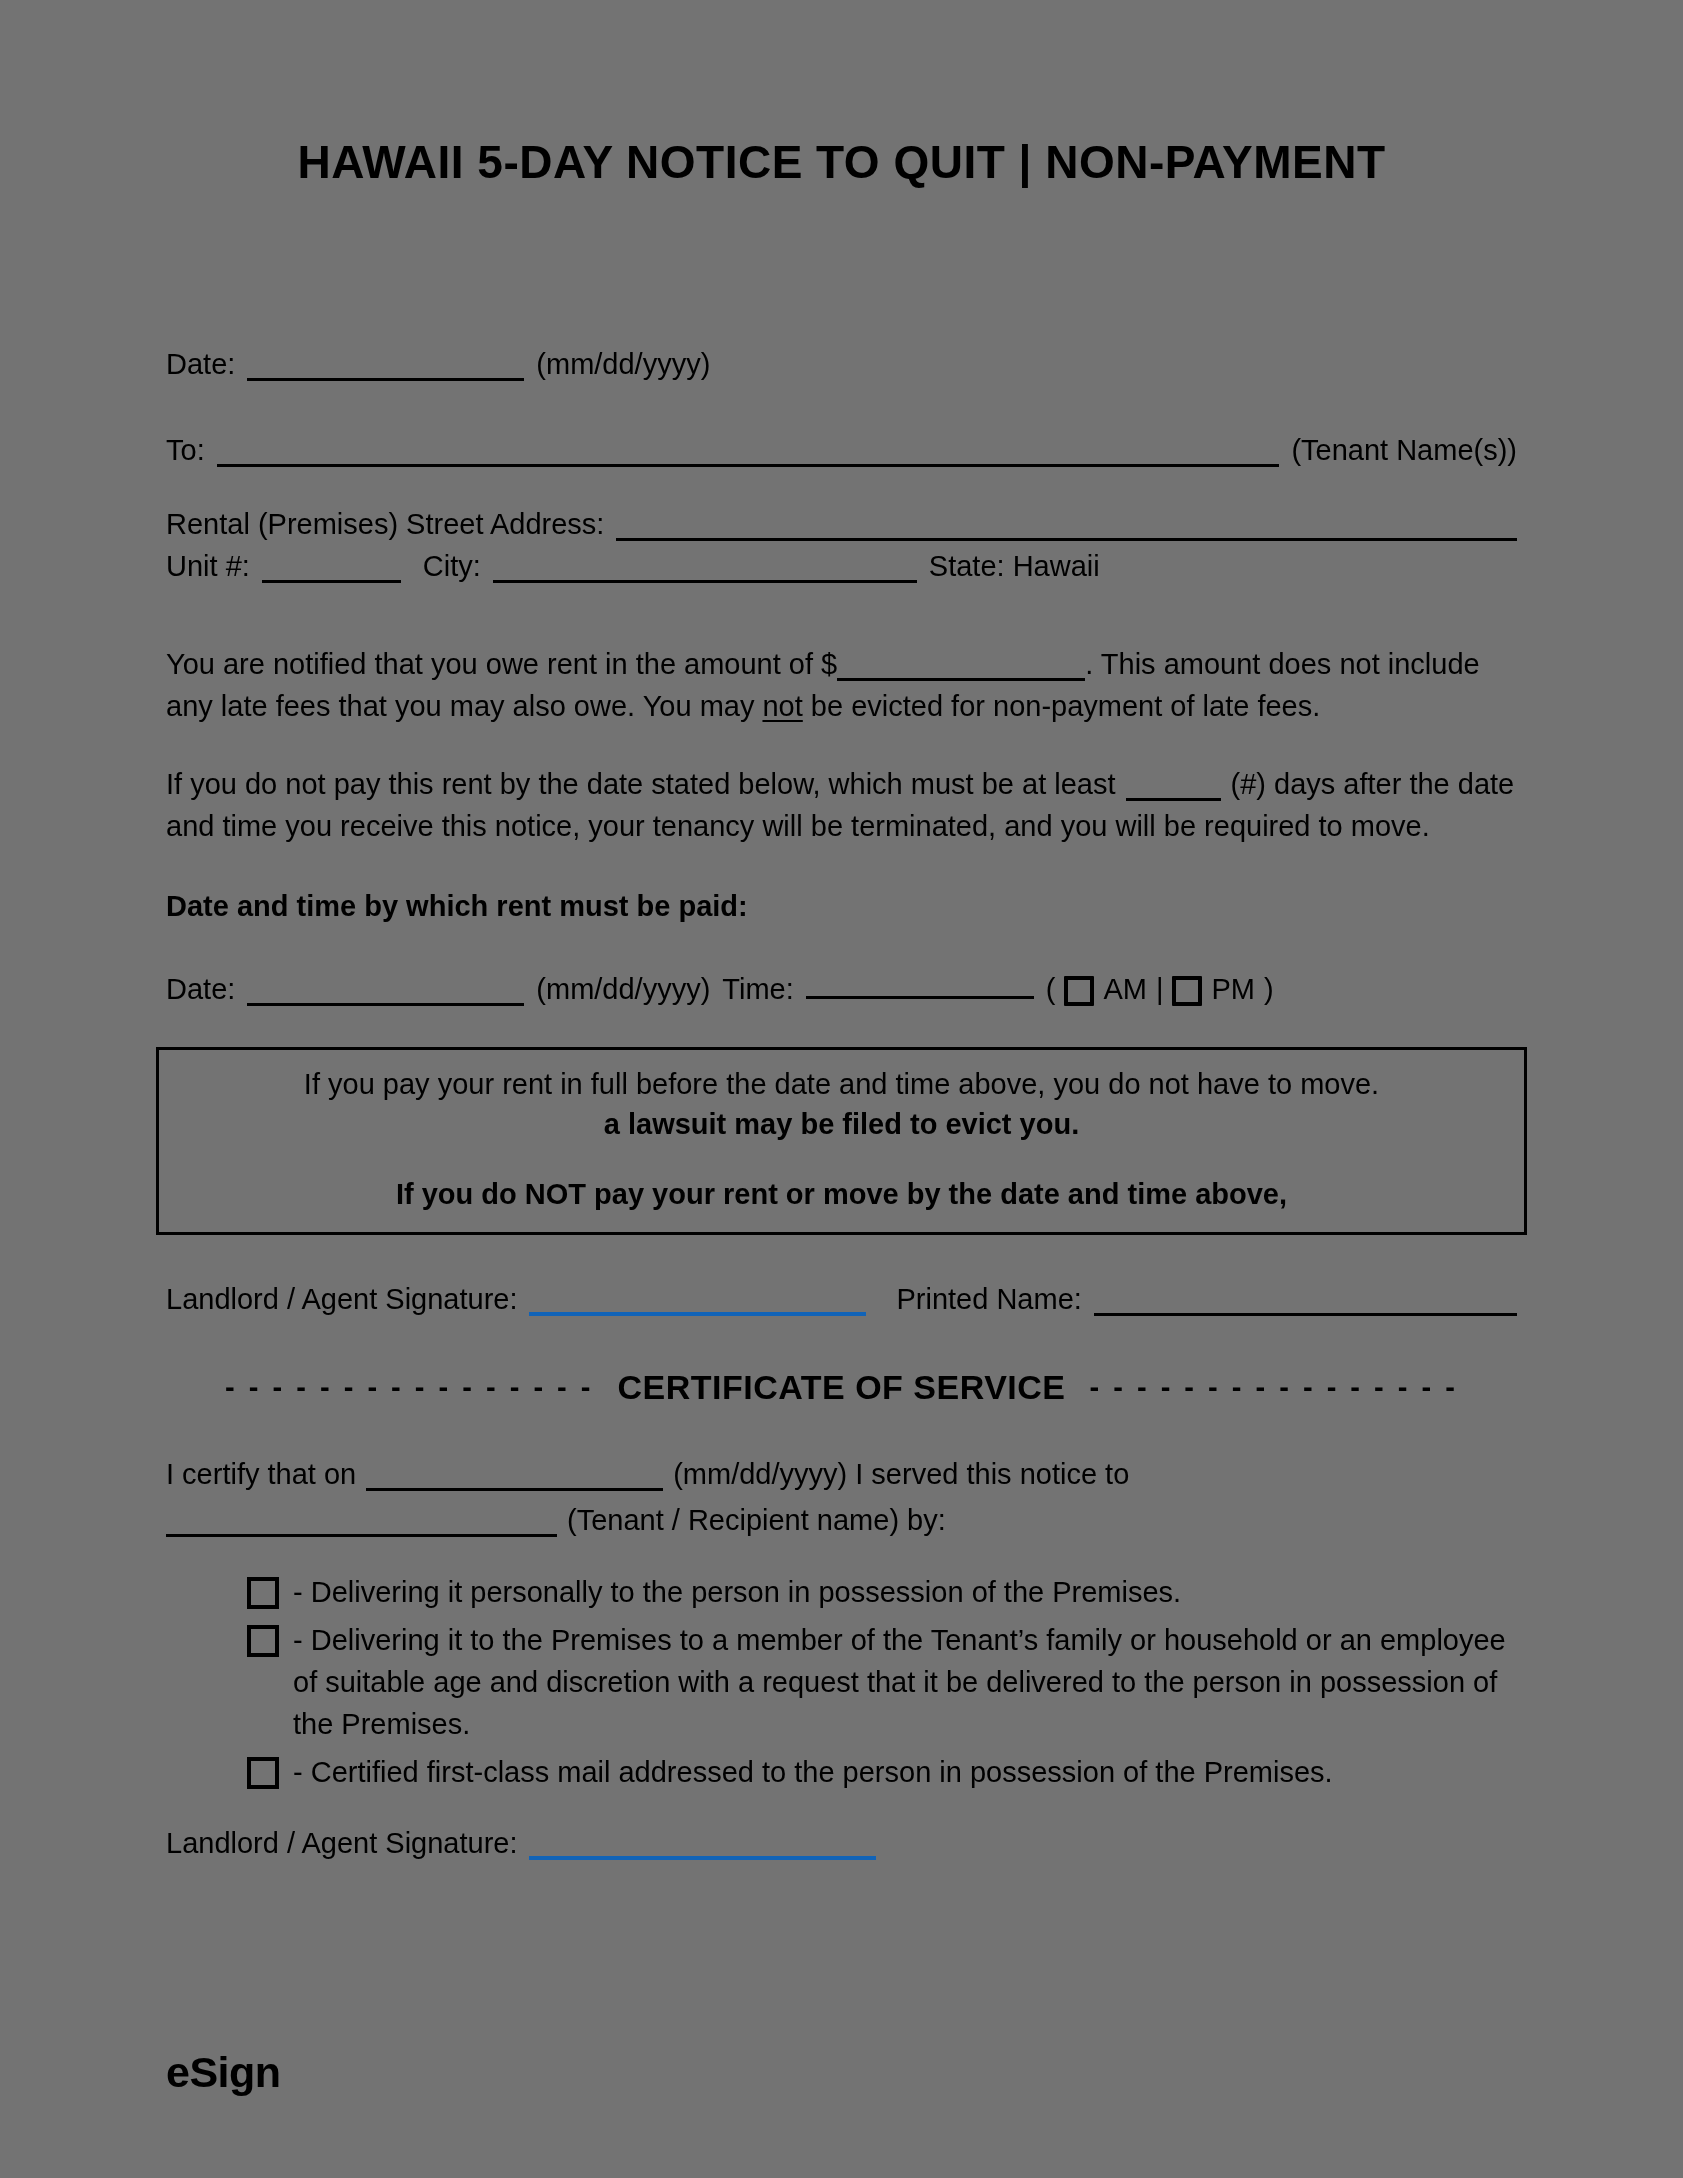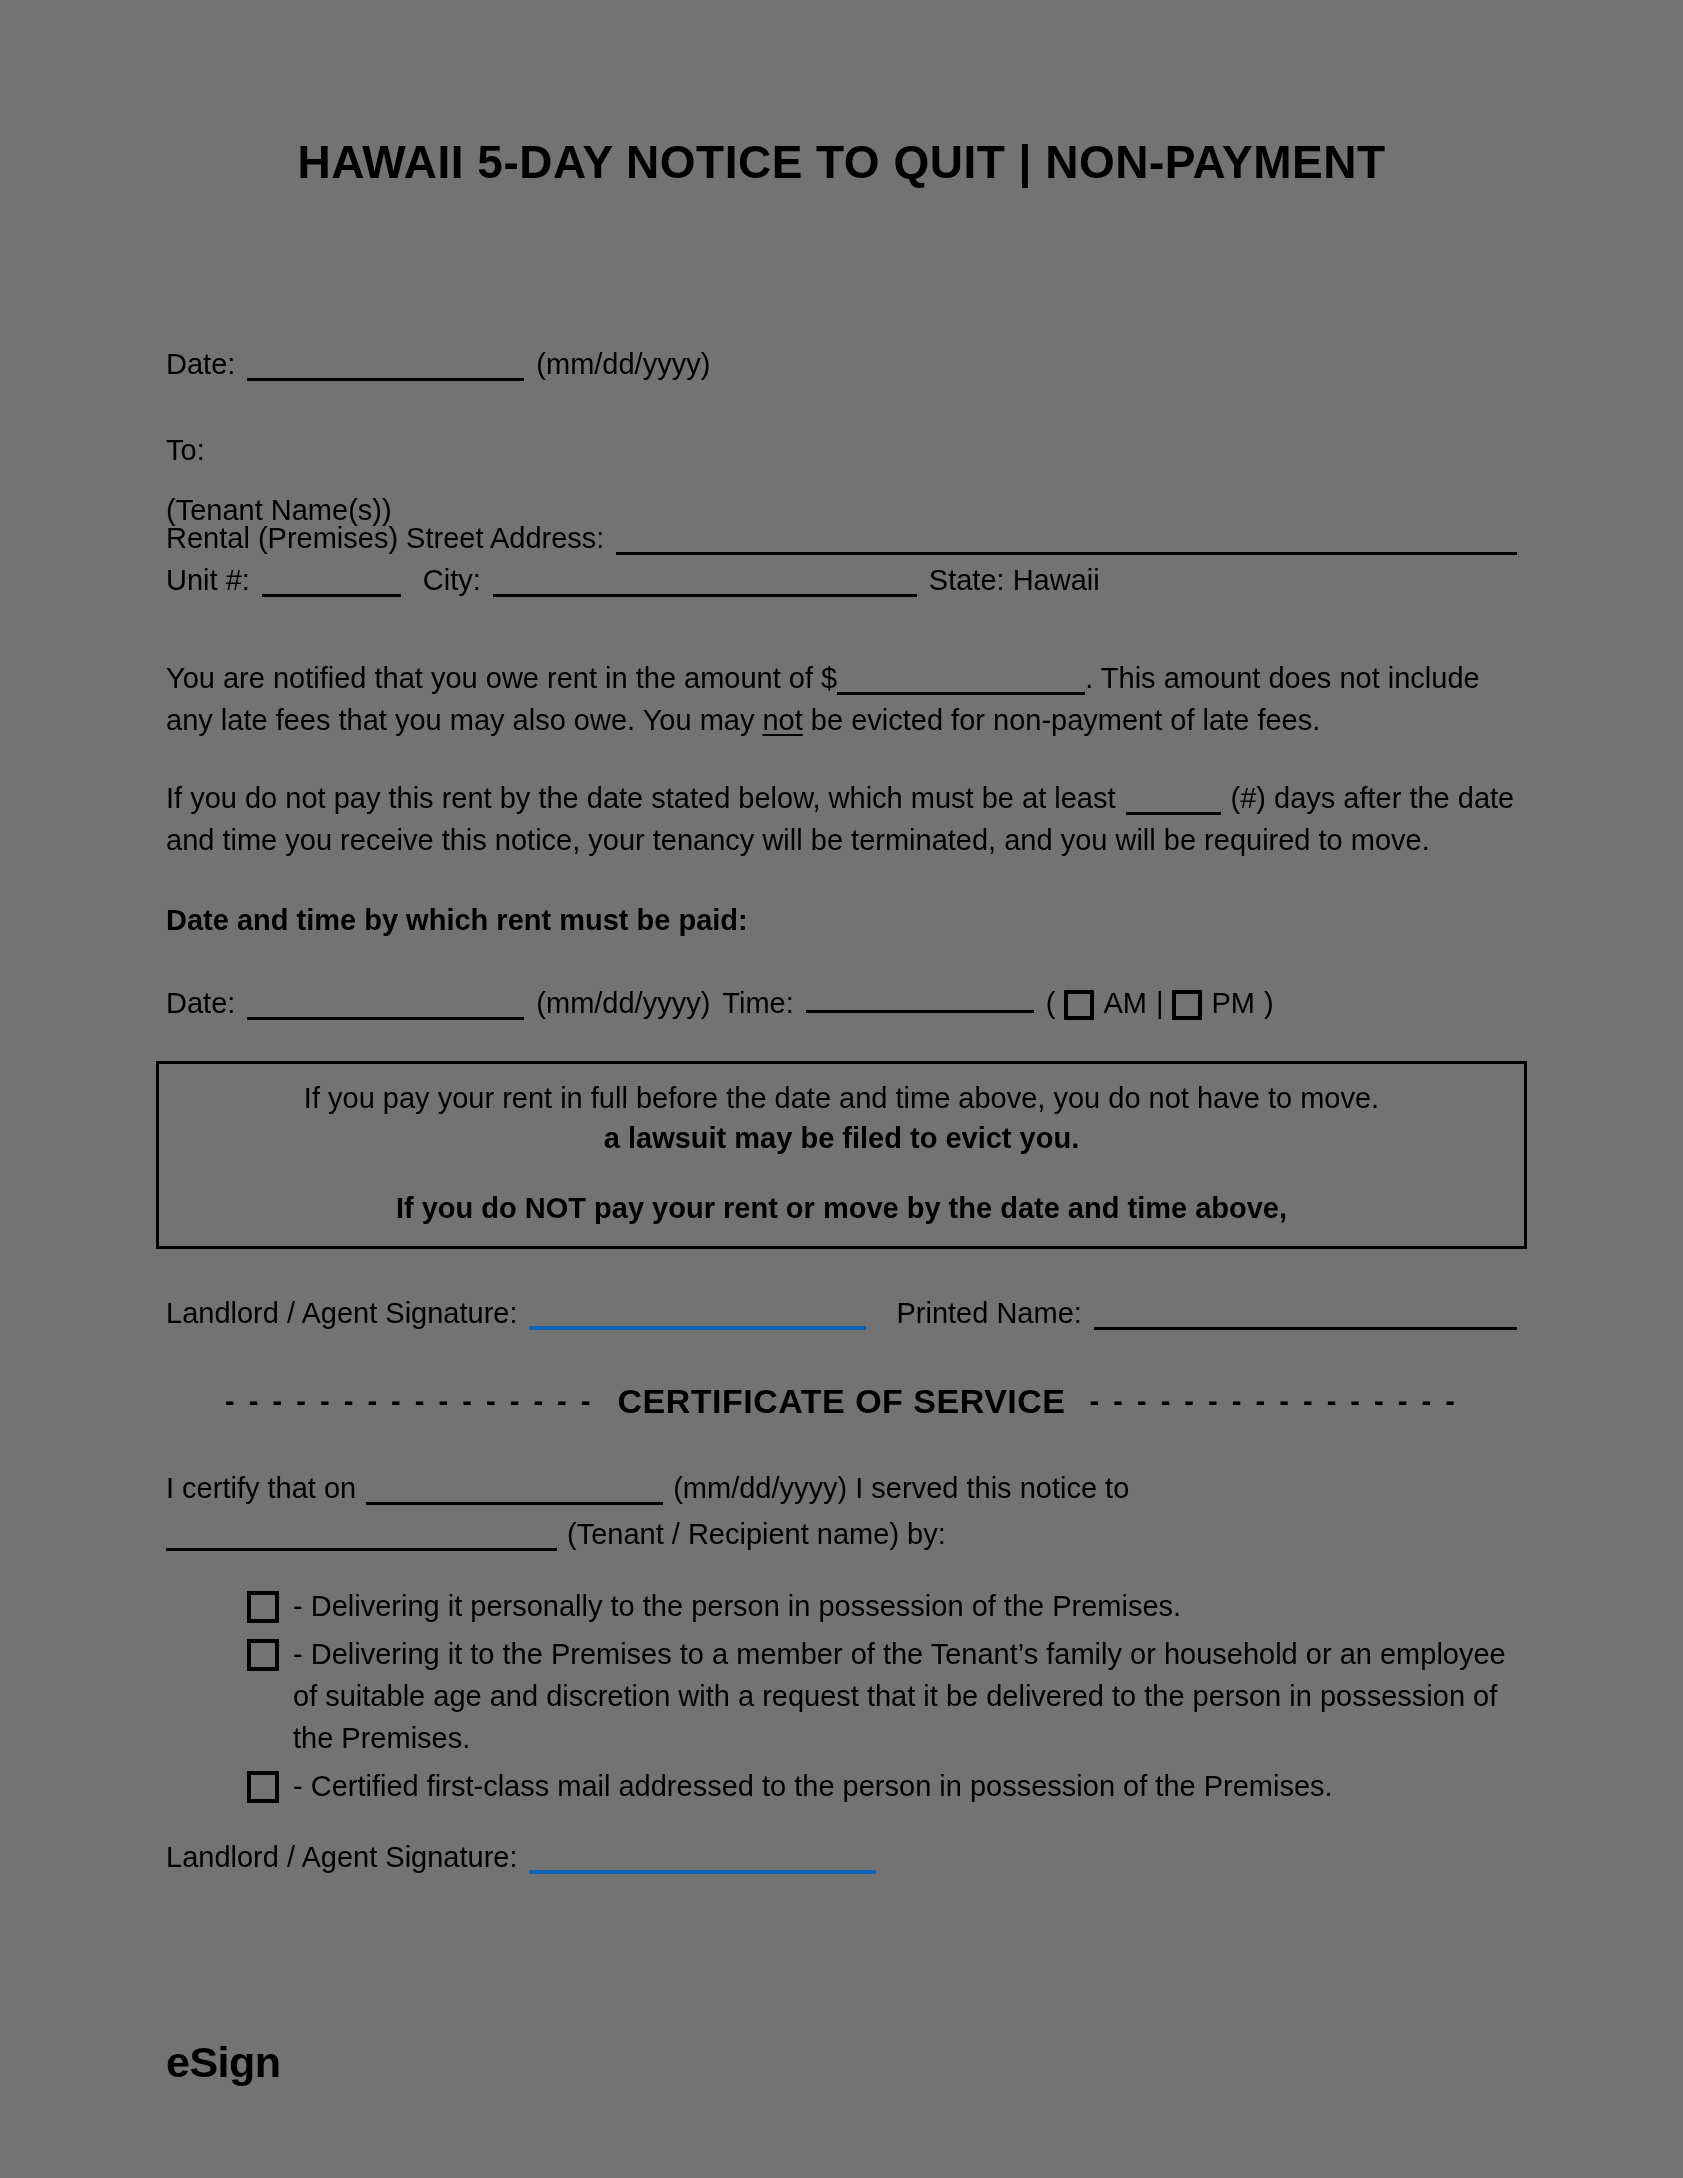--- a/index.html
+++ b/index.html
@@ -34,21 +34,21 @@
   .frow > .blank { position:relative; top:7px; }
   .iblank {
     display:inline-block; height:3px;
     border-bottom:3px solid #000;
     vertical-align:-7px;
   }
   .blank.blue { border-bottom:4px solid #1163B7; }
   .grow { flex:1 1 auto; }
 
   .date-line { margin-bottom:46px; height:40px; }
-  .to-line   { margin-bottom:48px; height:40px;flex-direction:column; }
+  .to-line   { margin-bottom:34px; height:40px; }
   .addr-line { height:42px;gap:12px; }
   .unit-line { height:42px; margin-bottom:51px; }
 
   .para { line-height:42px; margin:0 0 36px 0; }
   .para2 { margin-bottom:38px; }
   .u { text-decoration:underline; text-underline-offset:4px; }
 
   .pay-heading { font-weight:bold; line-height:42px; margin-bottom:46px; }
 
   .datetime-row { height:40px; }
@@ -91,21 +91,21 @@
   .mcb {
     flex:0 0 auto; width:24px; height:24px;
     border:4px solid #000; margin-top:6px;
   }
   .mtext { line-height:42px; }
 
   .final-sig { height:40px; }
   .final-sig .sig-blue { width:347px; }
 
   .footer {
-    position:absolute; left:166px; right:166px; bottom:91px;
+    position:absolute; left:166px; right:166px; bottom:81px;
     display:flex; justify-content:space-between; align-items:baseline;
   }
   .brand { font-weight:bold; font-size:43px; letter-spacing:-0.5px; }
   .keep  { font-weight:bold; font-size:30px; letter-spacing:0.3px; }
 </style>
 </head>
 <body>
 
 <div class="page">
   <div class="content">

